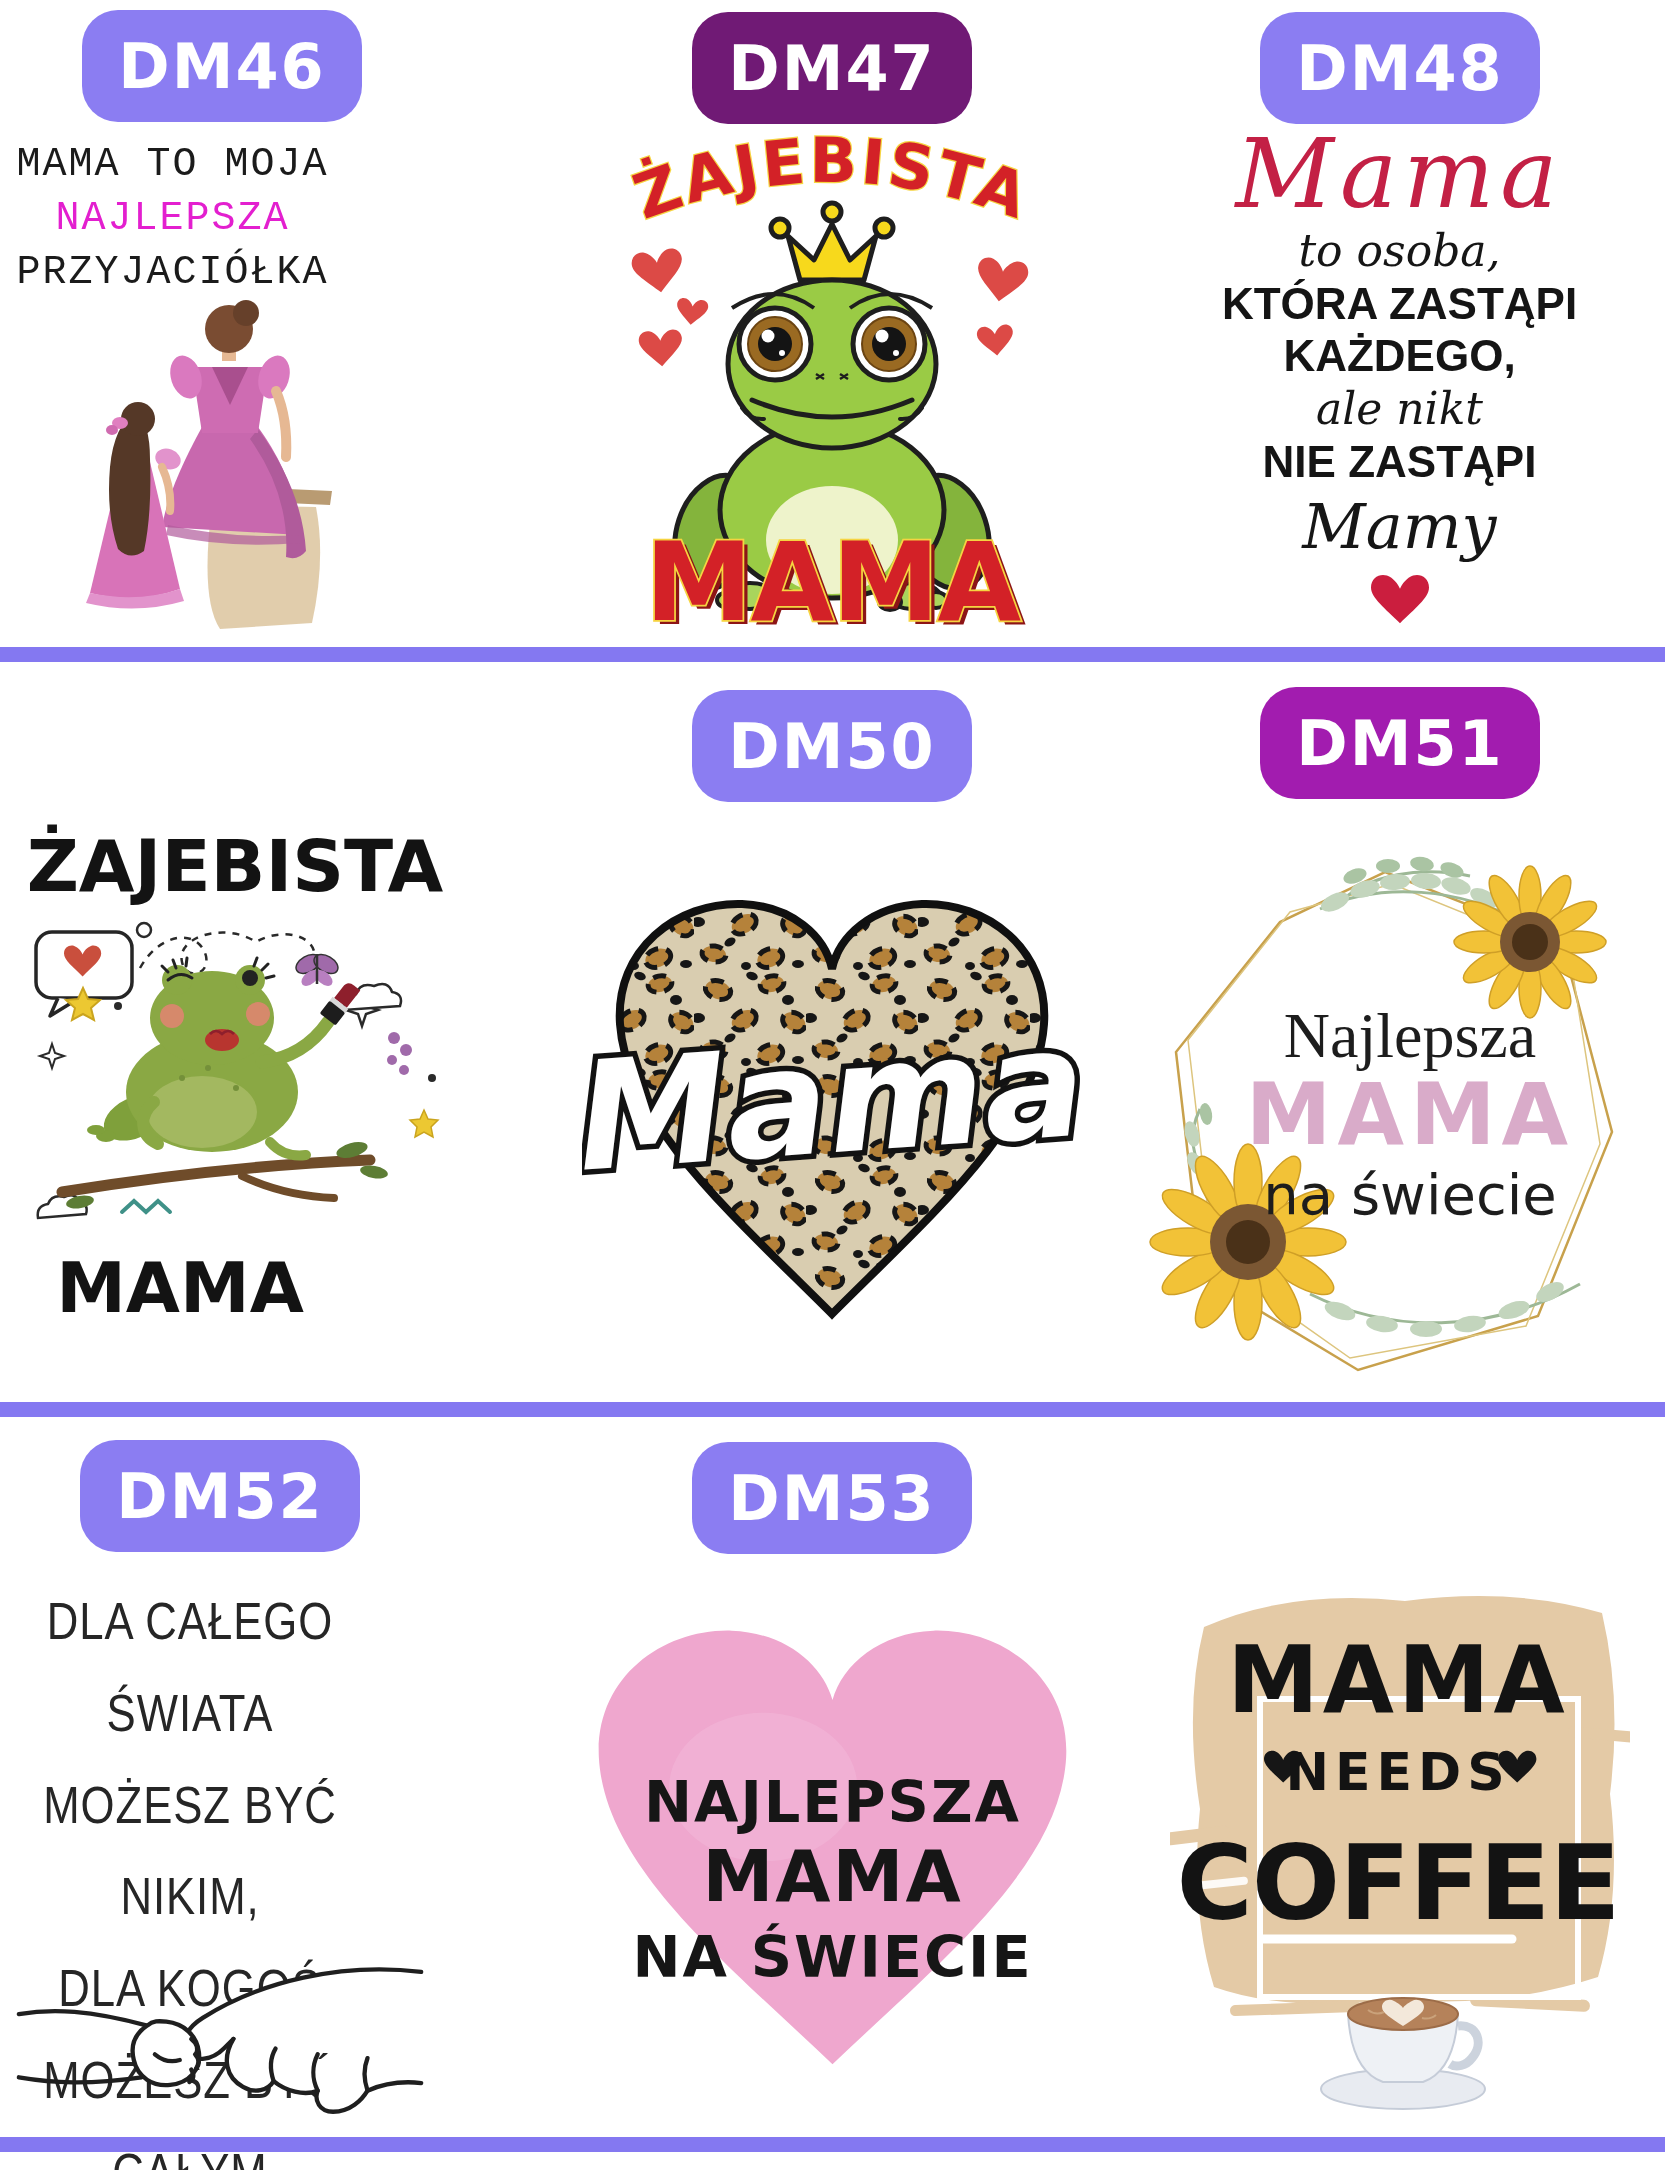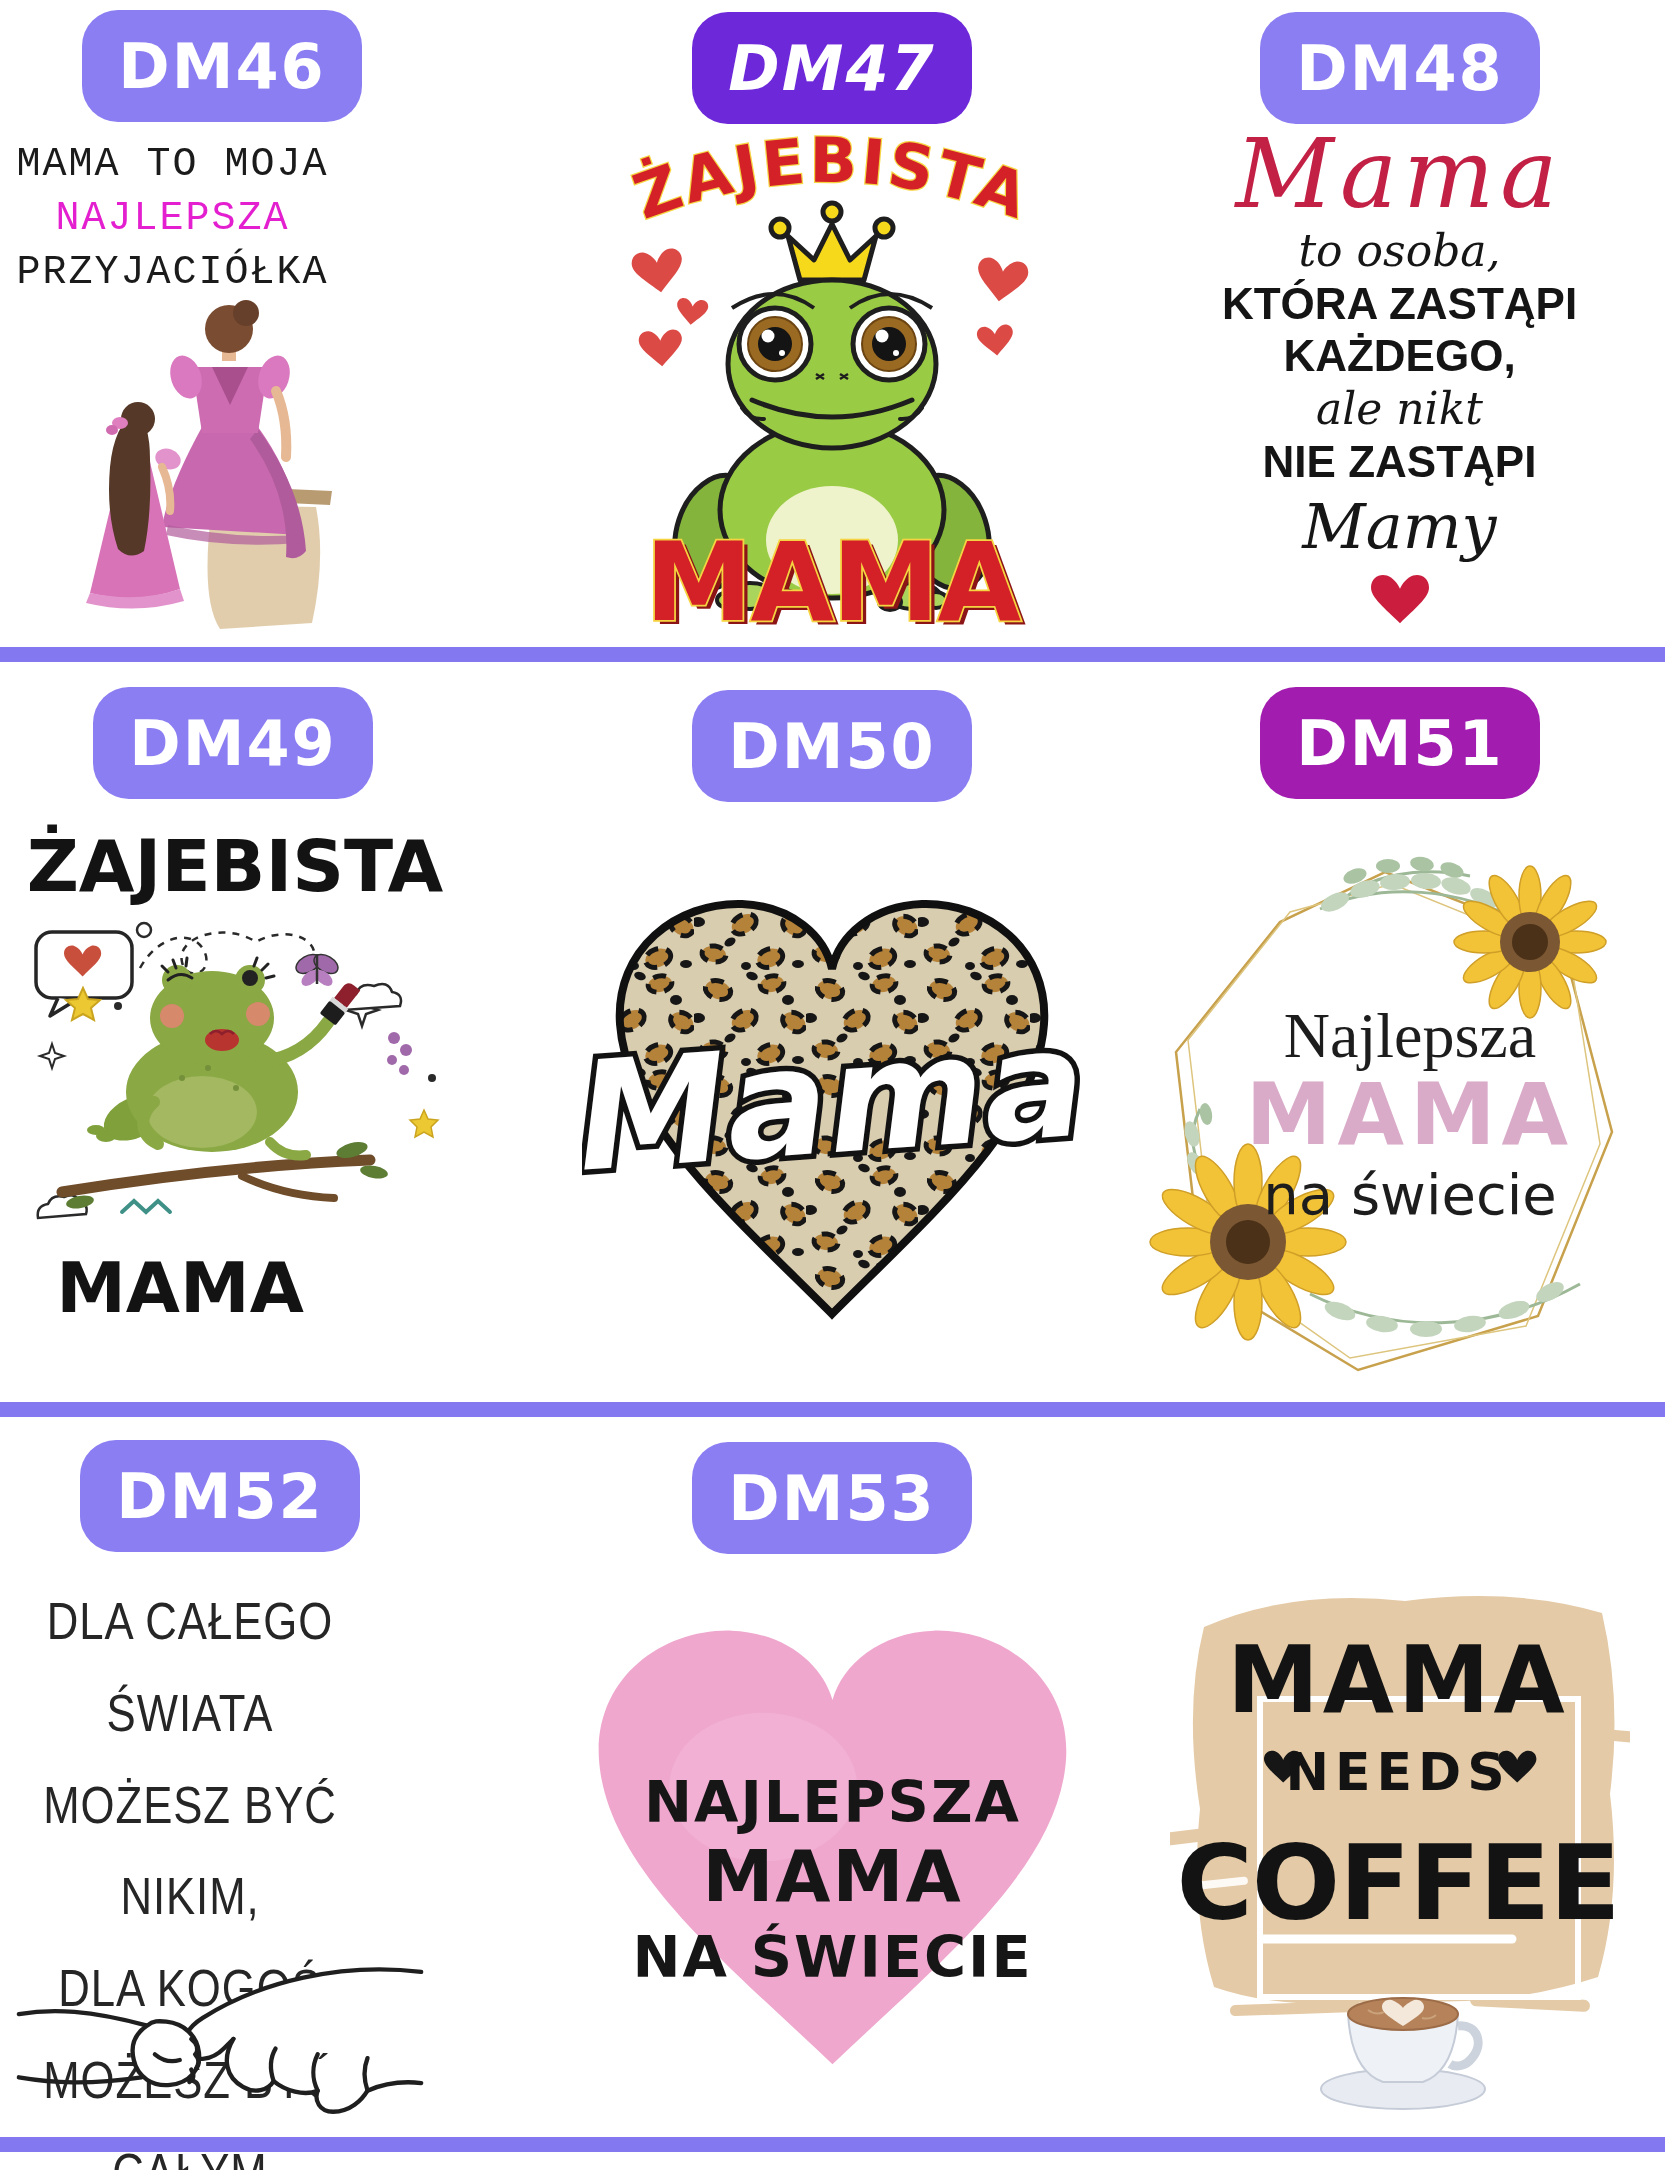--- a/index.html
+++ b/index.html
@@ -61,21 +61,21 @@
       <ellipse cx="118" cy="160" rx="13" ry="10" transform="rotate(20 118 160)" fill="#e293cc"></ellipse>
       <path d="M112 168 Q122 190 120 212" stroke="#e6b893" stroke-width="8" stroke-linecap="round" fill="none"></path>
       <path d="M86 112 Q64 126 60 168 Q56 214 68 250 Q80 262 94 252 Q102 214 100 160 Q100 124 86 112 Z" fill="#553827"></path>
       <circle cx="88" cy="120" r="17" fill="#553827"></circle>
       <ellipse cx="70" cy="124" rx="8" ry="6" fill="#e07fc0"></ellipse>
       <ellipse cx="62" cy="131" rx="6" ry="5" fill="#d06bb0"></ellipse>
     </svg>
   </section>
 
   <section class="cell" style="left:555px;top:0;width:555px;height:647px">
-    <div class="badge" style="left: 137px; top: 12px; background: #6d28d9; font-style: italic;">DM47</div>
+    <div class="badge" style="left: 137px; top: 12px; background: #701a75;">DM47</div>
     <svg class="abs" style="left:27px;top:112px" width="500" height="525" viewBox="0 0 500 525">
       <defs>
           <path id="dm47arc" d="M 30 122 Q 250 18 470 122" fill="none"></path>
         </defs>
       <text font-size="62" font-weight="800" stroke="#f6d441" stroke-width="2.5" paint-order="stroke" letter-spacing="3" fill="#d32127" style="fill: rgb(211, 33, 39);">
         <textPath href="#dm47arc" startOffset="50%" text-anchor="middle">ŻAJEBISTA</textPath>
       </text>
       <g stroke="#1e1e1e" stroke-width="5" stroke-linejoin="round">
         <circle cx="198" cy="116" r="9" fill="#f7d91c"></circle>
         <circle cx="250" cy="100" r="9" fill="#f7d91c"></circle>
@@ -136,21 +136,20 @@
       <div class="script" style="font-size:62px;line-height:78px">Mamy</div>
     </div>
     <svg class="abs" style="left:261px;top:572px" width="58" height="54" viewBox="0 0 24 22">
       <use href="#ic-heart" fill="#cb1e3e" style="fill: rgb(203, 30, 62);"></use>
     </svg>
   </section>
 
   <div class="divider" style="top: 647px; background: rgb(132, 120, 241);"></div>
 
   <section class="cell" style="left:0;top:662px;width:555px;height:740px">
-    <div class="badge" style="left: 93px; top: 25px; background: rgb(139, 125, 242);">DM49</div>
     <div class="abs tc heavy" style="left:0;top:162px;width:470px;font-size:72px">ŻAJEBISTA</div>
     <svg class="abs" style="left:22px;top:248px" width="430" height="330" viewBox="0 0 430 330">
       <rect x="14" y="22" width="96" height="66" rx="16" fill="#fff" stroke="#262626" stroke-width="3.5"></rect>
       <path d="M36 88 L28 106 L54 90" fill="#fff" stroke="#262626" stroke-width="3.5" stroke-linejoin="round"></path>
       <use href="#ic-heart" transform="translate(42,34) scale(1.55)" fill="#c94f3d"></use>
       <circle cx="122" cy="20" r="7" fill="none" stroke="#2a2a2a" stroke-width="2.5"></circle>
       <path d="M118 58 C138 22 176 18 184 46 C188 66 164 70 160 52 C154 26 204 12 234 32 C262 16 298 26 292 52" fill="none" stroke="#2a2a2a" stroke-width="2.5" stroke-dasharray="7 7"></path>
       <path d="M216 66 l0 20 M206 72 l20 8 M226 72 l-20 8" stroke="#2a2a2a" stroke-width="3"></path>
       <g>
         <ellipse cx="286" cy="54" rx="13" ry="8" transform="rotate(-30 286 54)" fill="#a06aaa" stroke="#333" stroke-width="1.5"></ellipse>

